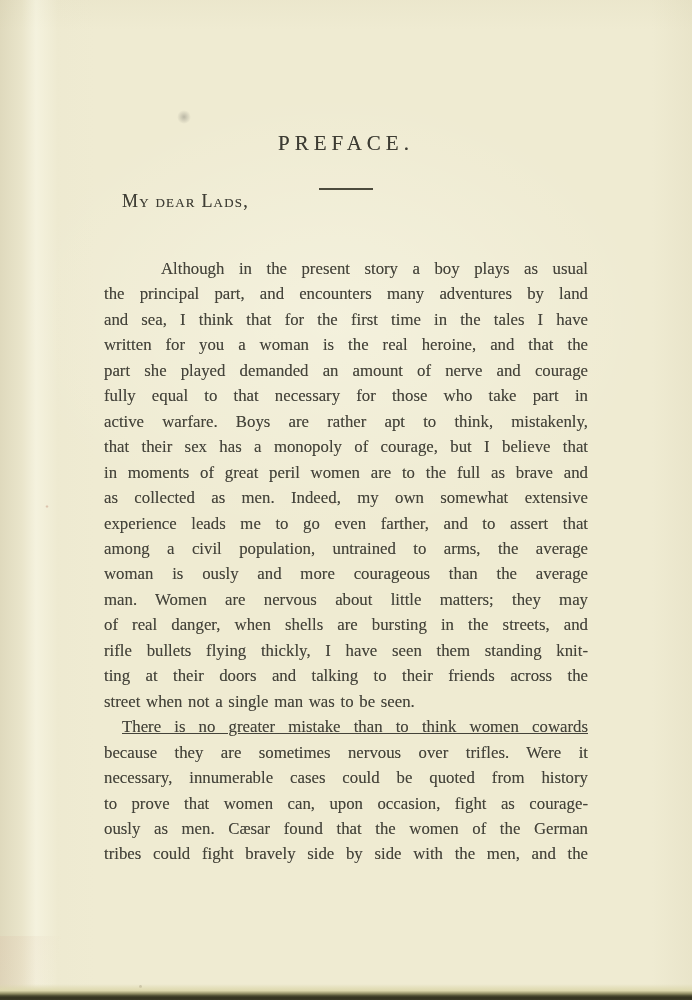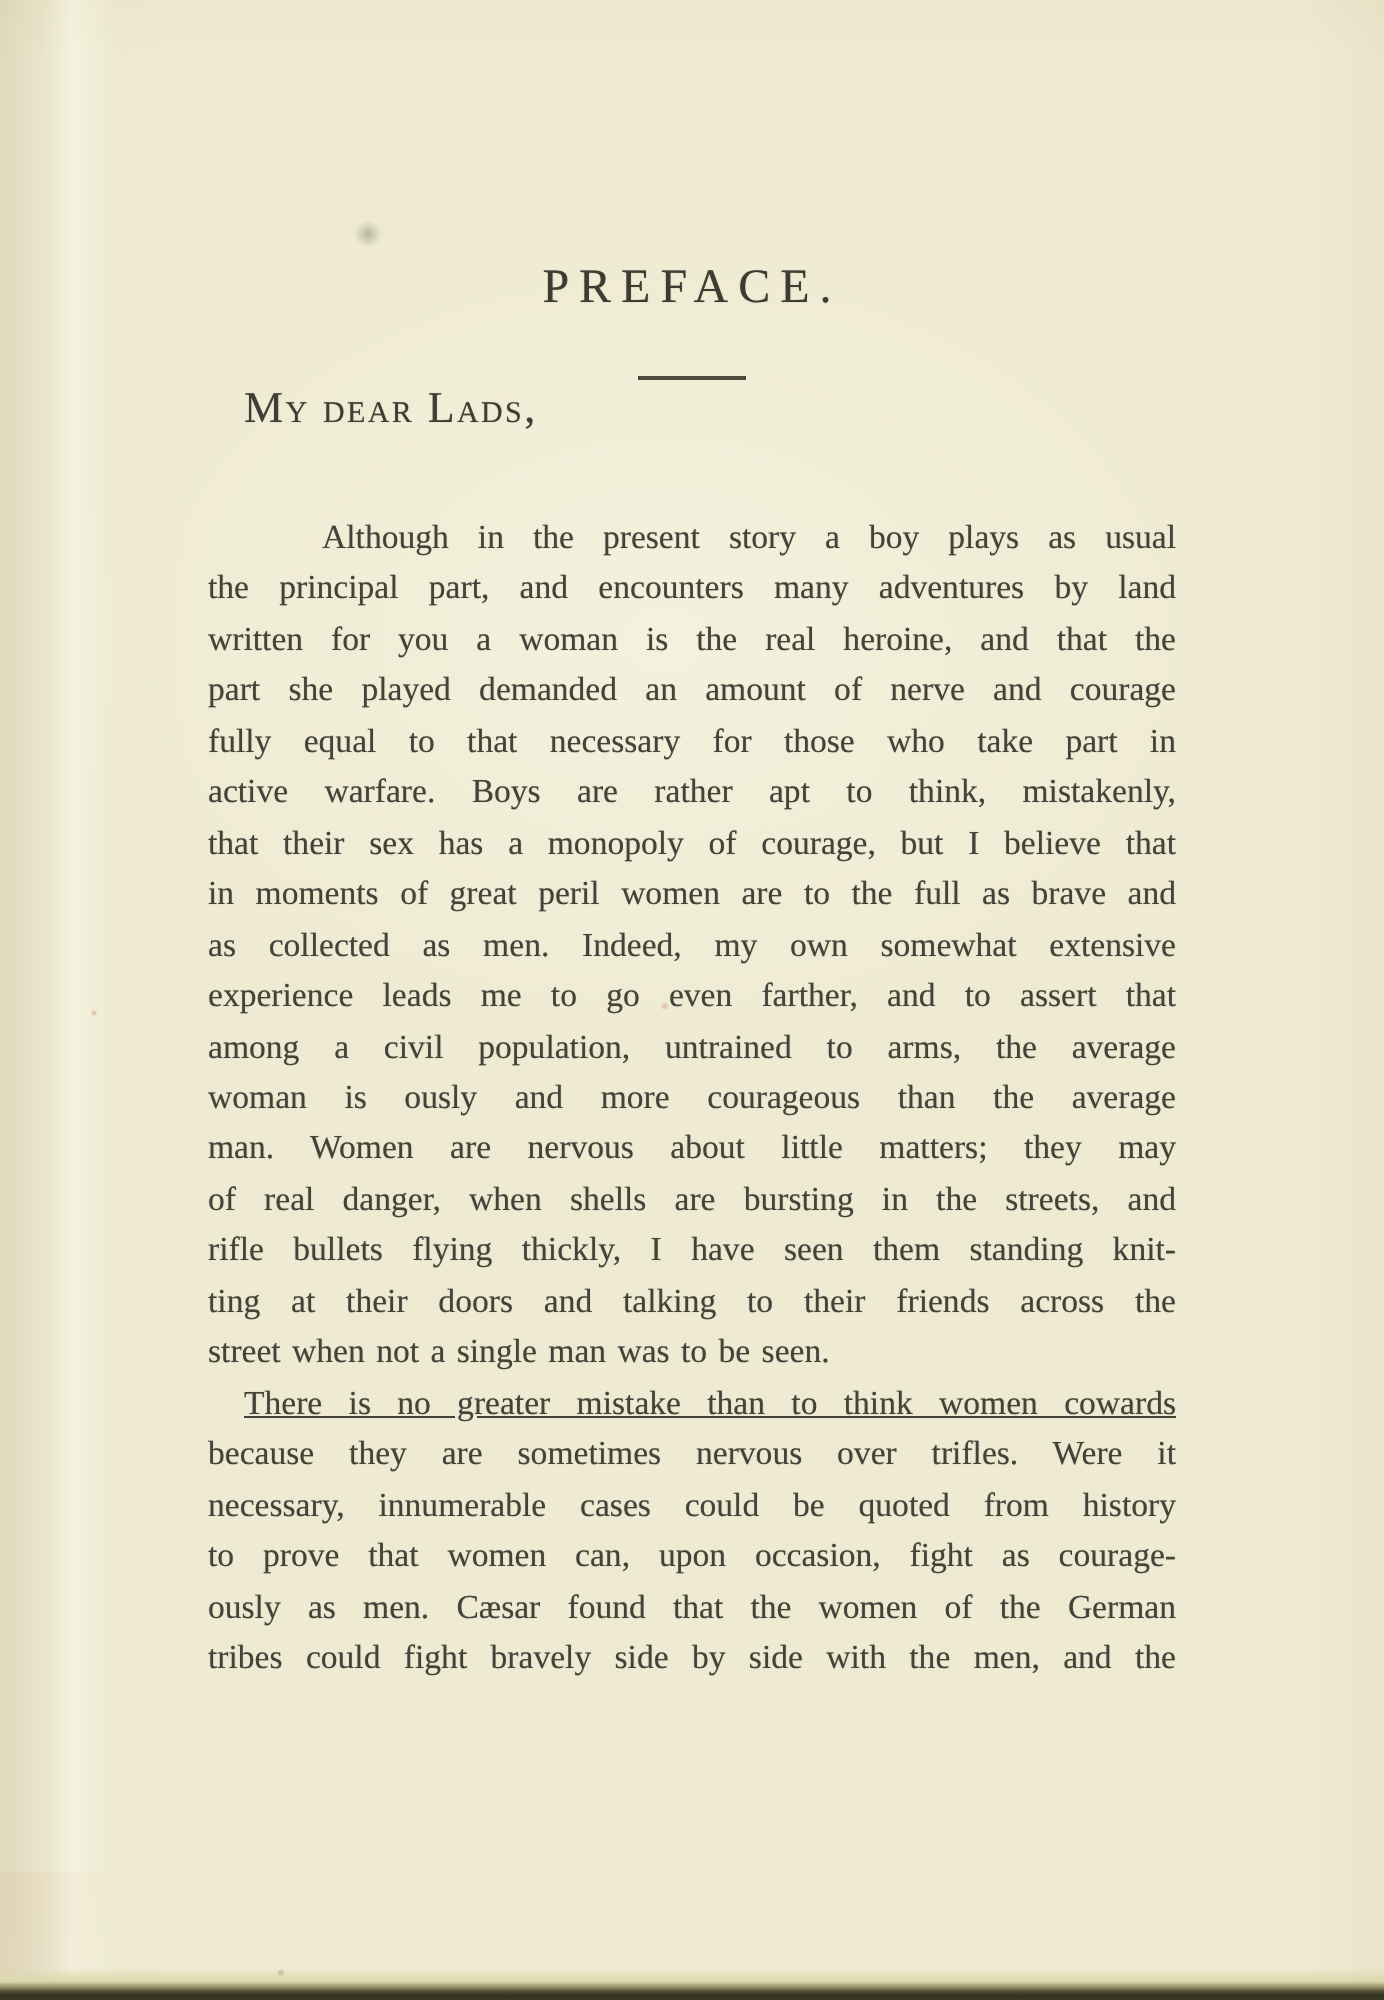--- a/index.html
+++ b/index.html
@@ -23,41 +23,41 @@
     color: #414036;
   }
 
   
   .heading {
     position: absolute;
     top: 131px;
     left: 104px;
     width: 484px;
     text-align: center;
-    font-size: 24px;
+    font-size: 21px;
     font-weight: 400;
     letter-spacing: 5px;
     color: #3d3c33;
     text-shadow: 0 0 0.5px rgba(61,60,51,0.55);
   }
   .divider-rule {
     position: absolute;
     top: 188px;
     left: 319px;
     width: 54px;
     height: 2px;
     background: #4c4b3d;
   }
   .salutation {
     position: absolute;
     top: 191px;
     left: 104px;
     padding-left: 18px;
     font-variant: small-caps;
-    font-size: 22px;
+    font-size: 18px;
     letter-spacing: 1.2px;
     color: #3f3e35;
     text-shadow: 0 0 0.5px rgba(63,62,53,0.5);
   }
   .body-copy {
     position: absolute;
     top: 227px;
     left: 104px;
     width: 484px;
     font-size: 16.8px;
@@ -134,20 +134,21 @@
   <div class="speck-b"></div>
   <div class="speck-c"></div>
 
   <div class="heading">PREFACE.</div>
   <div class="divider-rule"></div>
   <div class="salutation">My dear Lads,</div>
 
   <div class="body-copy">
     <div class="l first-deep">Although in the present story a boy plays as usual</div>
     <div class="l">the principal part, and encounters many adventures by land</div>
+    <div class="l">and sea, I think that for the first time in the tales I have</div>
     <div class="l">written for you a woman is the real heroine, and that the</div>
     <div class="l">part she played demanded an amount of nerve and courage</div>
     <div class="l">fully equal to that necessary for those who take part in</div>
     <div class="l">active warfare.  Boys are rather apt to think, mistakenly,</div>
     <div class="l">that their sex has a monopoly of courage, but I believe that</div>
     <div class="l">in moments of great peril women are to the full as brave and</div>
     <div class="l">as collected as men.  Indeed, my own somewhat extensive</div>
     <div class="l">experience leads me to go even farther, and to assert that</div>
     <div class="l">among a civil population, untrained to arms, the average</div>
     <div class="l">woman is ously and more courageous than the average</div>

